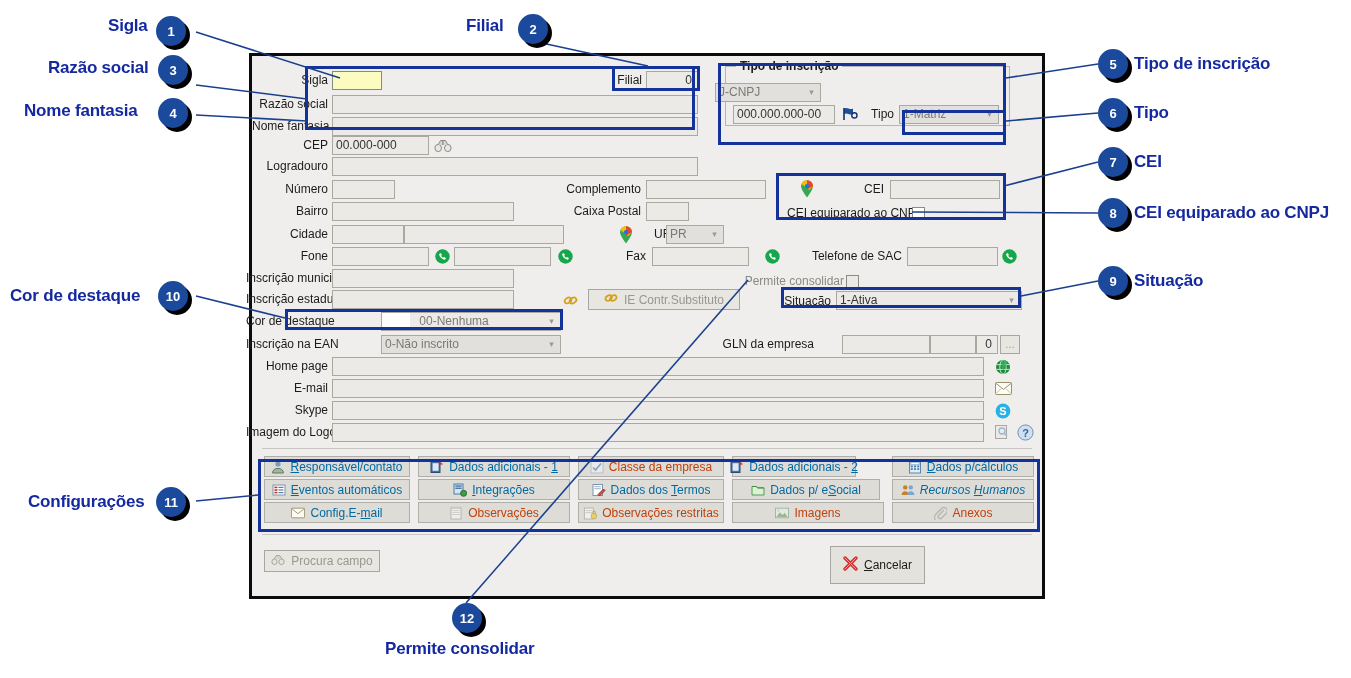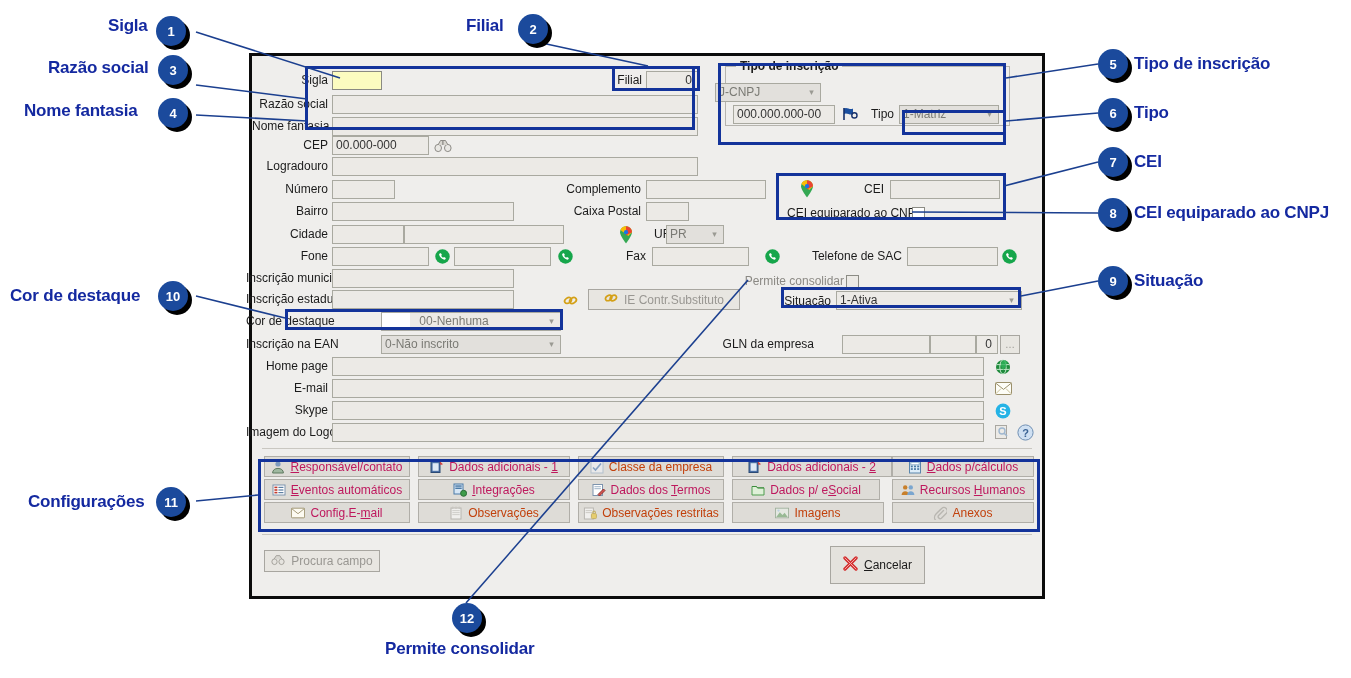--- a/index.html
+++ b/index.html
@@ -65,21 +65,21 @@
   .ico{position:absolute;display:flex;align-items:center;justify-content:center;}
   .ico svg{display:block;}
   
   .btn-grid{position:absolute;left:12px;top:400px;width:770px;}
   .gbtn{
     position:absolute;height:21px;background:#dedcd7;border:1px solid #b0aea8;
     box-sizing:border-box;font-size:12px;color:#c2410c;
     display:flex;align-items:center;justify-content:center;gap:5px;
     white-space:nowrap;
   }
-  .gbtn.on{color:#be185d;}
+  .gbtn.on{color:#0369a1;}
   .gbtn u{text-decoration:underline;}
   .gbtn .gi{width:14px;height:14px;flex:0 0 14px;display:flex;align-items:center;justify-content:center;}
   
   .fbtn{
     position:absolute;background:#e4e2dd;border:1px solid #a8a6a0;box-sizing:border-box;
     font-size:12px;color:#1b1b1b;display:flex;align-items:center;justify-content:center;gap:6px;
   }
   .fbtn.disabled{color:#999792;background:#e8e6e1;text-align:right;}
   .panel-sep{position:absolute;left:10px;right:10px;height:1px;background:#c9c7c1;}
 </style>
@@ -325,21 +325,21 @@
         </div>
       <div class="gbtn" style="left:314px;top:0px;width:146px;">
           <span class="gi" style="opacity: 0.55;">
             <svg width="14" height="14" viewBox="0 0 14 14">
               <rect x="1" y="1" width="12" height="12" fill="#f2f5fa" stroke="#8fa7c4"></rect>
               <path d="M3 7.5 L5.5 10 L11 3.5" fill="none" stroke="#3b6fb0" stroke-width="1.6"></path>
             </svg>
           </span>
           <span>Classe da empresa</span>
         </div>
-      <div class="gbtn on" style="left:468px;top:0px;width:160px;">
+      <div class="gbtn on" style="left:468px;top:0px;width:124px;">
           <span class="gi">
             <svg width="14" height="14" viewBox="0 0 14 14">
               <rect x="1" y="1.5" width="9" height="11" fill="#4a6fa5" stroke="#2b4a75"></rect>
               <rect x="2.6" y="3.2" width="6" height="7.6" fill="#dfe9f5"></rect>
               <path d="M9.5 1 L13 4.2 L10.4 5 Z" fill="#cf3b3b"></path>
             </svg>
           </span>
           <span>Dados adicionais - <u>2</u></span>
         </div>
       <div class="gbtn on" style="left:628px;top:0px;width:142px;">
@@ -404,21 +404,21 @@
         </div>
       <div class="gbtn on" style="left:468px;top:23px;width:148px;">
           <span class="gi">
             <svg width="14" height="14" viewBox="0 0 14 14">
               <path d="M1 3.5h4.4l1.2 1.4H13V12H1z" fill="#dff0d8" stroke="#4f9d4f"></path>
               <path d="M1 3.5h4.4l1.2 1.4H13" fill="none" stroke="#3d8c3d"></path>
             </svg>
           </span>
           <span>Dados p/ e<u>S</u>ocial</span>
         </div>
-      <div class="gbtn on" style="left:628px;top:23px;width:142px;">
+      <div class="gbtn on" style="left:628px;top:23px;width:142px;font-style:italic;">
           <span class="gi">
             <svg width="14" height="14" viewBox="0 0 14 14">
               <circle cx="4.2" cy="4.4" r="2.2" fill="#c87f2a"></circle>
               <circle cx="9.8" cy="4.4" r="2.2" fill="#7ba6cf"></circle>
               <path d="M.6 12c0-2.4 1.6-3.8 3.6-3.8S7.8 9.6 7.8 12z" fill="#c87f2a"></path>
               <path d="M6.2 12c0-2.4 1.6-3.8 3.6-3.8S13.4 9.6 13.4 12z" fill="#7ba6cf"></path>
             </svg>
           </span>
           <span>Recursos <u>H</u>umanos</span>
         </div>

